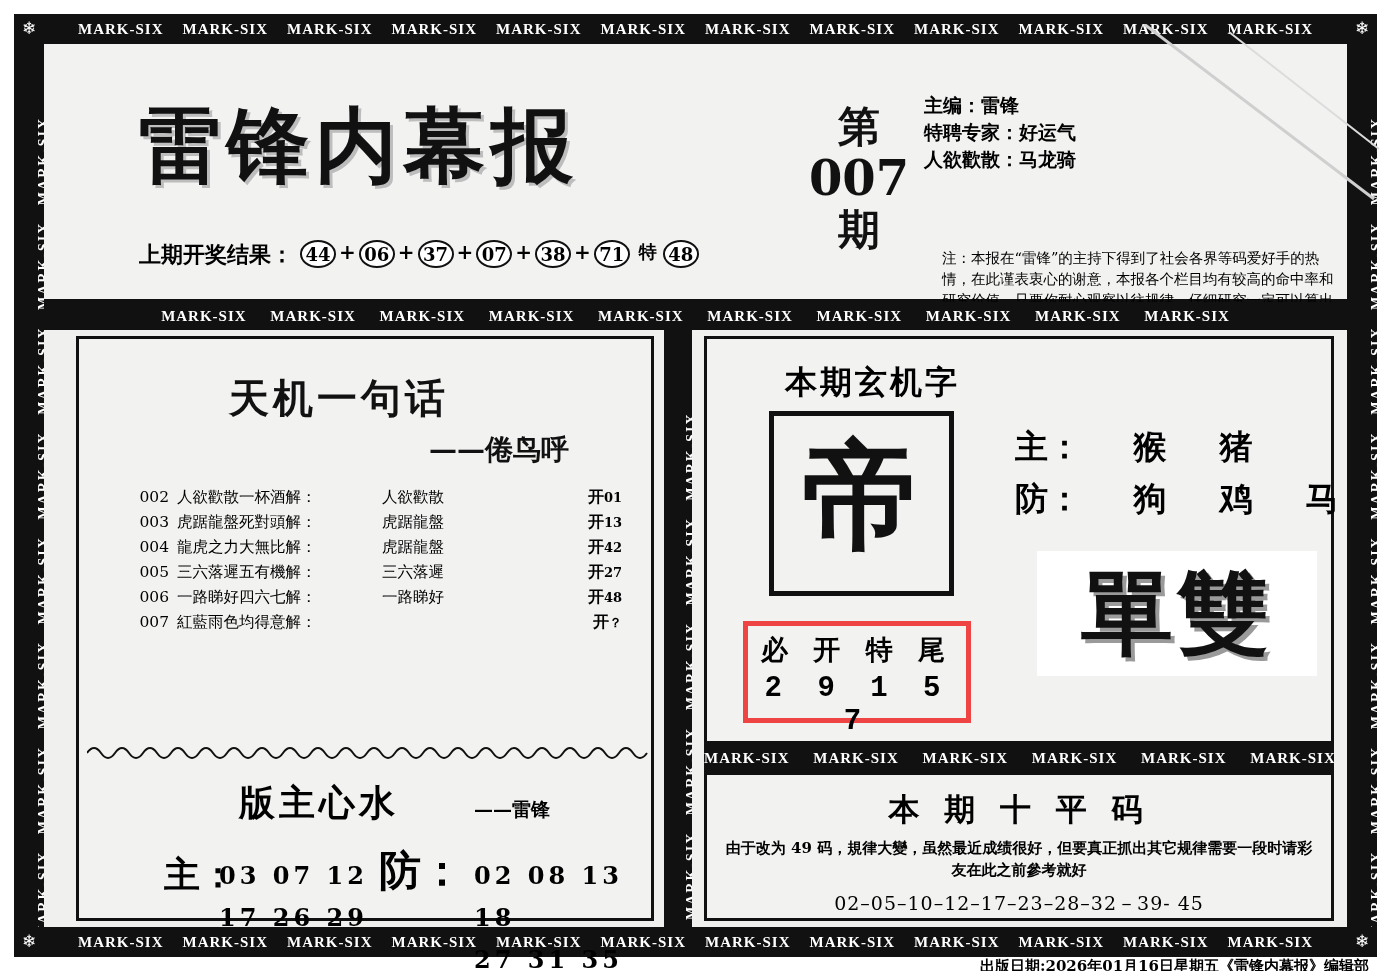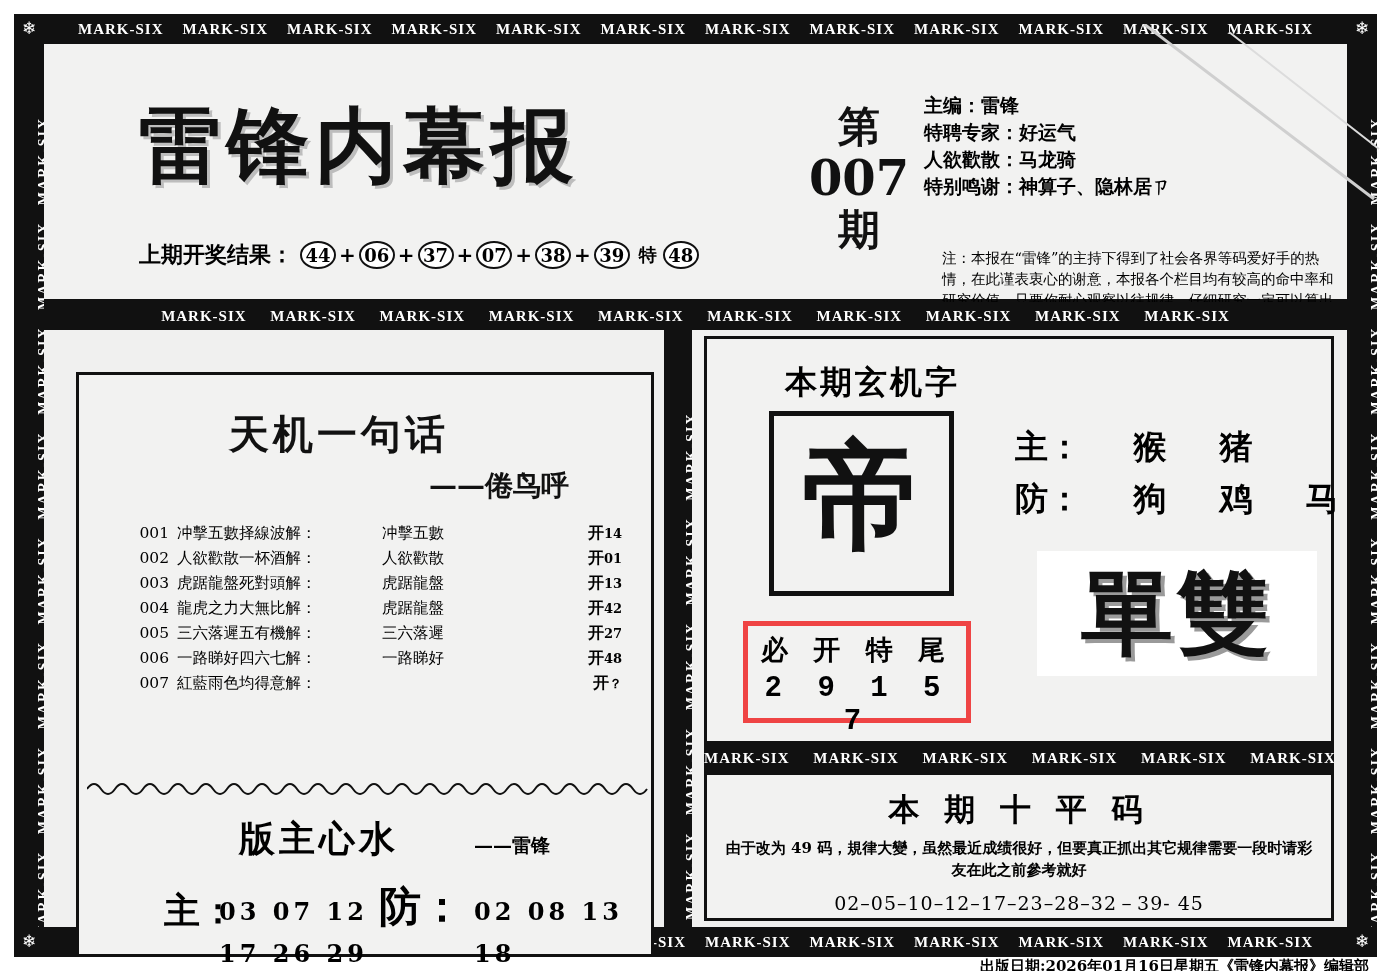--- a/index.html
+++ b/index.html
@@ -106,21 +106,21 @@
     font-weight: bold;
     color: #111;
   }
   .issue .ch { font-size: 42px; display: block; line-height: 46px; }
   .issue .num { font-size: 48px; display: block; line-height: 56px; }
   .issue .qi { font-size: 42px; display: block; line-height: 48px; }
 
   .lastdraw {
     position: absolute;
     left: 95px; top: 196px;
-    display: flex; align-items: center;
+    display: flex; align-items: flex-start;
     font-family: "DejaVu Serif", "Liberation Serif", serif;
   }
   .lastdraw .lbl {
     font-size: 22px; font-weight: bold; margin-right: 6px;
   }
   .ball {
     display: inline-flex; align-items: center; justify-content: center;
     width: 36px; height: 28px;
     border: 2px solid #111;
     border-radius: 50%;
@@ -190,21 +190,20 @@
     letter-spacing: 2px;
     white-space: nowrap;
   }
 
   .col-left {
     position: absolute;
     left: 32px; top: 6px;
     width: 578px; height: 585px;
     border: 3px solid #111;
     background: #f2f2f1;
-    margin-top: 36px;
   }
   .col-right {
     position: absolute;
     left: 660px; top: 6px;
     width: 630px; height: 585px;
   }
 
   
   .tianji-title {
     position: absolute; left: 150px; top: 32px;
@@ -429,56 +428,49 @@
         <span class="ball">44</span>
         <span class="plus">+</span>
         <span class="ball">06</span>
         <span class="plus">+</span>
         <span class="ball">37</span>
         <span class="plus">+</span>
         <span class="ball">07</span>
         <span class="plus">+</span>
         <span class="ball">38</span>
         <span class="plus">+</span>
-        <span class="ball">39</span>
+        <span class="ball">71</span>
         <span class="te">特</span>
         <span class="ball">48</span>
       </div>
 
       <div class="credits">
         <div>主编：雷锋</div>
         <div>特聘专家：好运气</div>
         <div>人欲歡散：马龙骑</div>
-        <div>特别鸣谢：神算子、隐林居ㄗ</div>
       </div>
 
       <div class="note">注：本报在“雷锋”的主持下得到了社会各界等码爱好手的热情，在此谨表衷心的谢意，本报各个栏目均有较高的命中率和研究价值，只要你耐心观察以往规律，仔细研究一定可以算出本期特码及平码。</div>
     </div>
 
     <div class="band-mid">
       <span>MARK-SIX&nbsp;&nbsp;&nbsp;&nbsp; MARK-SIX&nbsp;&nbsp;&nbsp;&nbsp; MARK-SIX&nbsp;&nbsp;&nbsp;&nbsp; MARK-SIX&nbsp;&nbsp;&nbsp;&nbsp; MARK-SIX&nbsp;&nbsp;&nbsp;&nbsp; MARK-SIX&nbsp;&nbsp;&nbsp;&nbsp; MARK-SIX&nbsp;&nbsp;&nbsp;&nbsp; MARK-SIX&nbsp;&nbsp;&nbsp;&nbsp; MARK-SIX&nbsp;&nbsp;&nbsp;&nbsp; MARK-SIX</span>
     </div>
 
     <div class="body-wrap">
 
       <div class="vband-mid">
         <span class="vtext">MARK-SIX&nbsp;&nbsp; MARK-SIX&nbsp;&nbsp; MARK-SIX&nbsp;&nbsp; MARK-SIX&nbsp;&nbsp; MARK-SIX</span>
       </div>
 
       <div class="col-left">
         <div class="tianji-title">天机一句话</div>
         <div class="tianji-sub">——倦鸟呼</div>
 
         <div class="rows">
-          <div class="row">
-            <span class="c-issue">001</span>
-            <span class="c-text">冲擊五數择線波解：</span>
-            <span class="c-ans">冲擊五數</span>
-            <span class="c-open"><span class="k">开</span><span class="v">14</span></span>
-          </div>
           <div class="row">
             <span class="c-issue">002</span>
             <span class="c-text">人欲歡散一杯酒解：</span>
             <span class="c-ans">人欲歡散</span>
             <span class="c-open"><span class="k">开</span><span class="v">01</span></span>
           </div>
           <div class="row">
             <span class="c-issue">003</span>
             <span class="c-text">虎踞龍盤死對頭解：</span>
             <span class="c-ans">虎踞龍盤</span>

